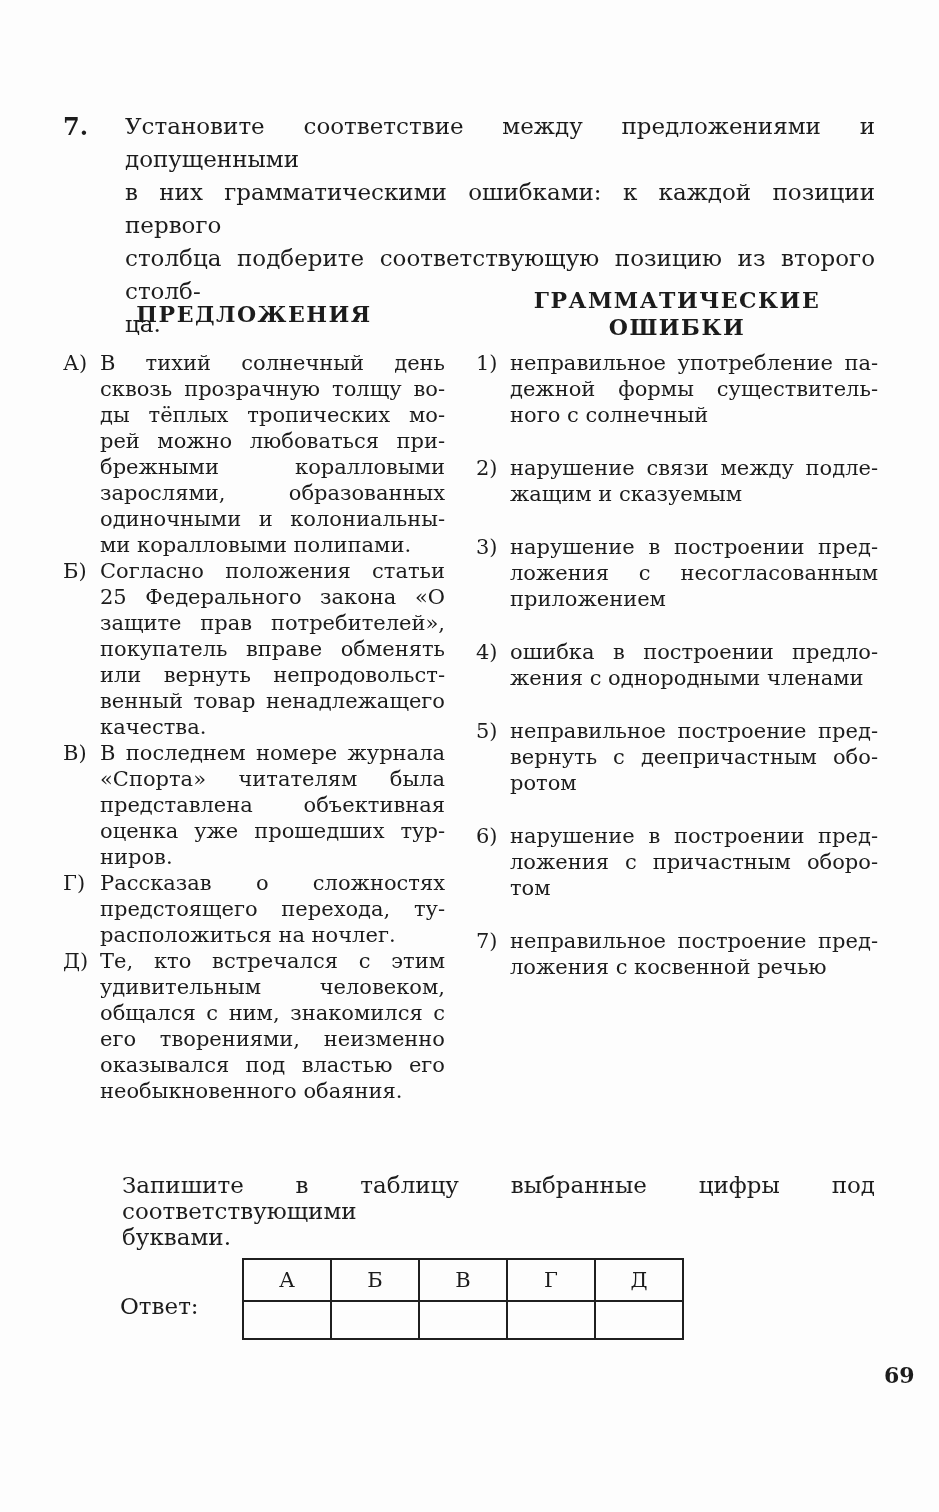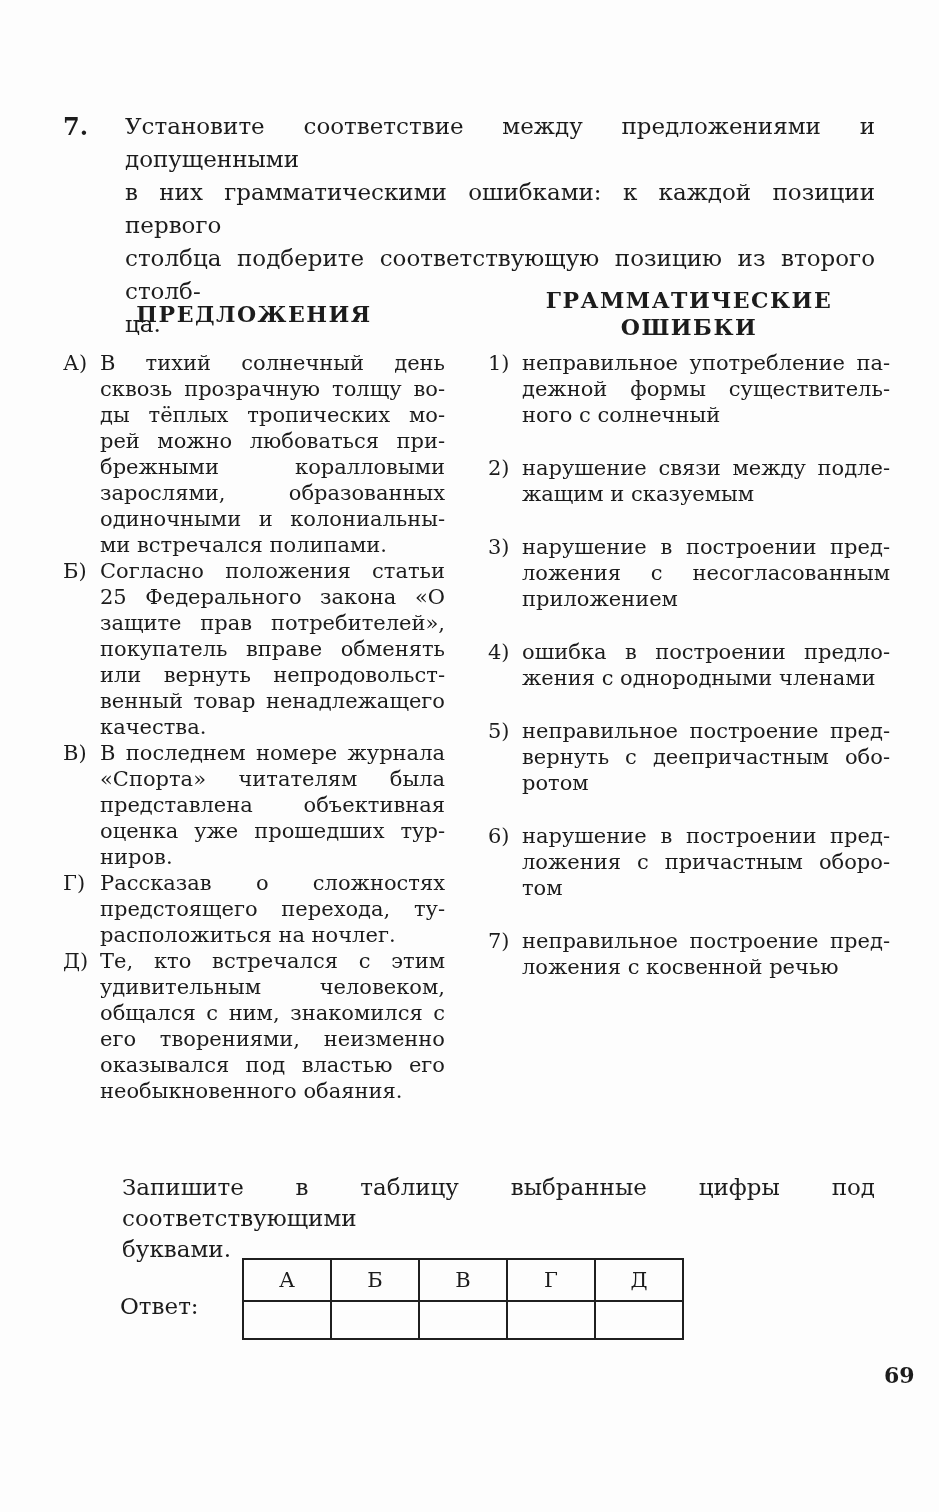--- a/index.html
+++ b/index.html
@@ -36,21 +36,21 @@
 
   
   .columns {
     position: absolute;
     left: 63px; top: 278px;
     width: 815px;
     display: flex;
   }
   .col-left  { width: 382px; flex: none; }
   .col-space { width: 31px; flex: none; }
-  .col-right { width: 402px; flex: none; margin-left: 12px; }
+  .col-right { width: 402px; flex: none; }
 
   .col-header {
     height: 72px;
     display: flex;
     flex-direction: column;
     justify-content: center;
     align-items: center;
     font-weight: bold;
     font-size: 22px;
     line-height: 27px;
@@ -68,21 +68,21 @@
   .itext { flex: 1; }
   .col-right .item { margin-bottom: 27px; }
   .col-right .item:last-child { margin-bottom: 0; }
 
   
   .instruction {
     position: absolute;
     left: 122px; top: 1172px;
     width: 753px;
     font-size: 23px;
-    line-height: 31px;
+    line-height: 26px;
   }
 
   
   .answer-label {
     position: absolute;
     left: 120px; top: 1293px;
     font-size: 23px;
     text-align: right;
   }
   .answer-table {
@@ -131,21 +131,21 @@
       <div class="item">
         <div class="ilabel">А)</div>
         <div class="itext">
             <div class="jl">В тихий солнечный день</div>
             <div class="jl">сквозь прозрачную толщу во-</div>
             <div class="jl">ды тёплых тропических мо-</div>
             <div class="jl">рей можно любоваться при-</div>
             <div class="jl">брежными коралловыми</div>
             <div class="jl">зарослями, образованных</div>
             <div class="jl">одиночными и колониальны-</div>
-            <div class="jl last">ми встречался полипами.</div>
+            <div class="jl last">ми коралловыми полипами.</div>
           </div>
       </div>
       <div class="item">
         <div class="ilabel">Б)</div>
         <div class="itext">
             <div class="jl">Согласно положения статьи</div>
             <div class="jl">25 Федерального закона «О</div>
             <div class="jl">защите прав потребителей»,</div>
             <div class="jl">покупатель вправе обменять</div>
             <div class="jl">или вернуть непродовольст-</div>

